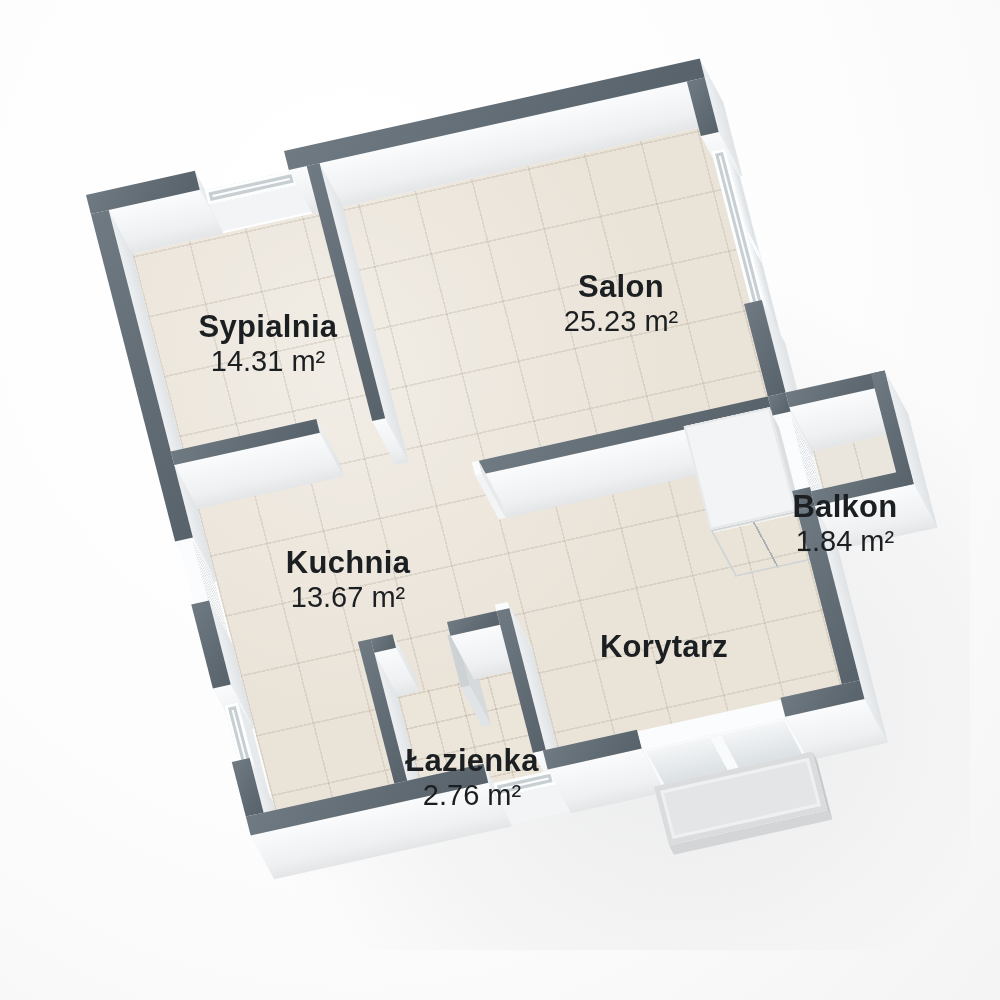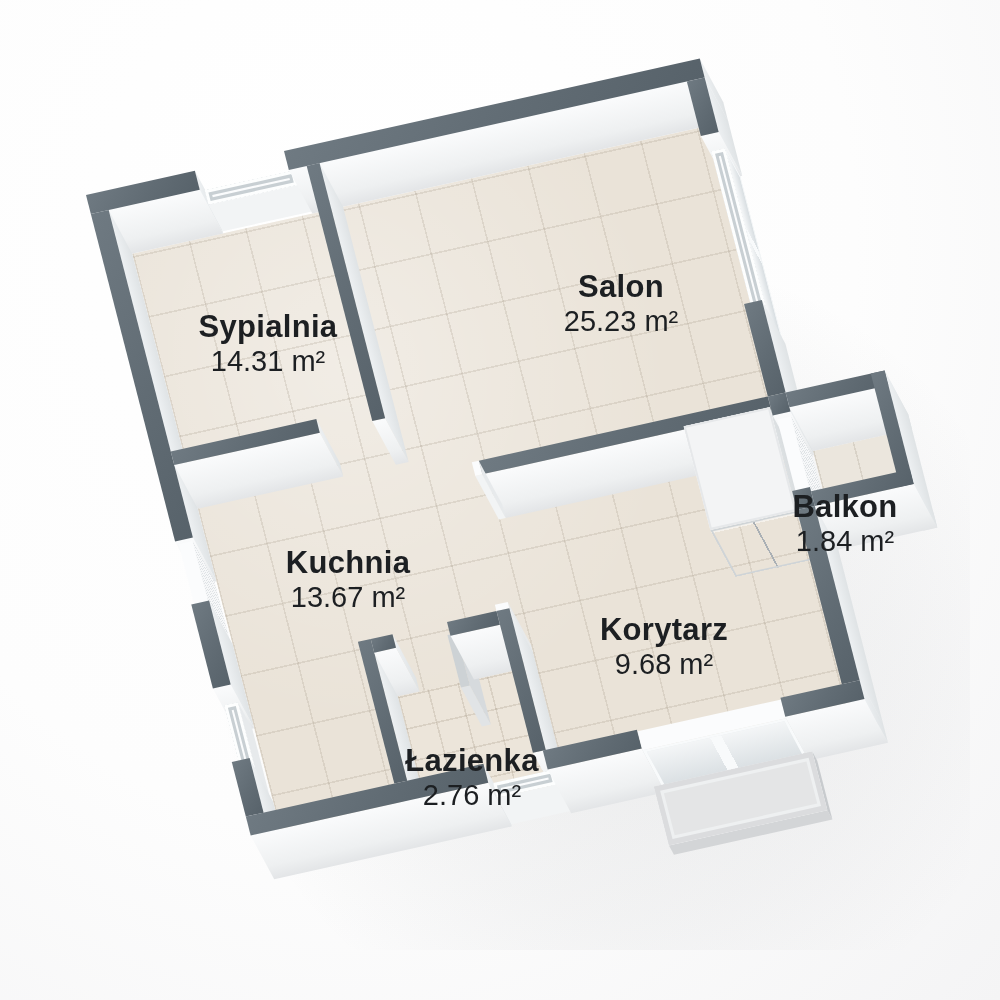--- a/index.html
+++ b/index.html
@@ -206,19 +206,18 @@
   <div class="room-label lbl-korytarz">
     <span class="nm">Kuchnia</span>
     <span class="ar">13.67 m²</span>
   </div>
   <div class="room-label lbl-balkon">
     <span class="nm">Balkon</span>
     <span class="ar">1.84 m²</span>
   </div>
   <div class="room-label lbl-kuchnia">
     <span class="nm">Korytarz</span>
-    <span class="ar">9.68 m²</span>
   </div>
   <div class="room-label lbl-lazienka">
     <span class="nm">Łazienka</span>
     <span class="ar">2.76 m²</span>
   </div>
 </div>
 
 </body></html>

